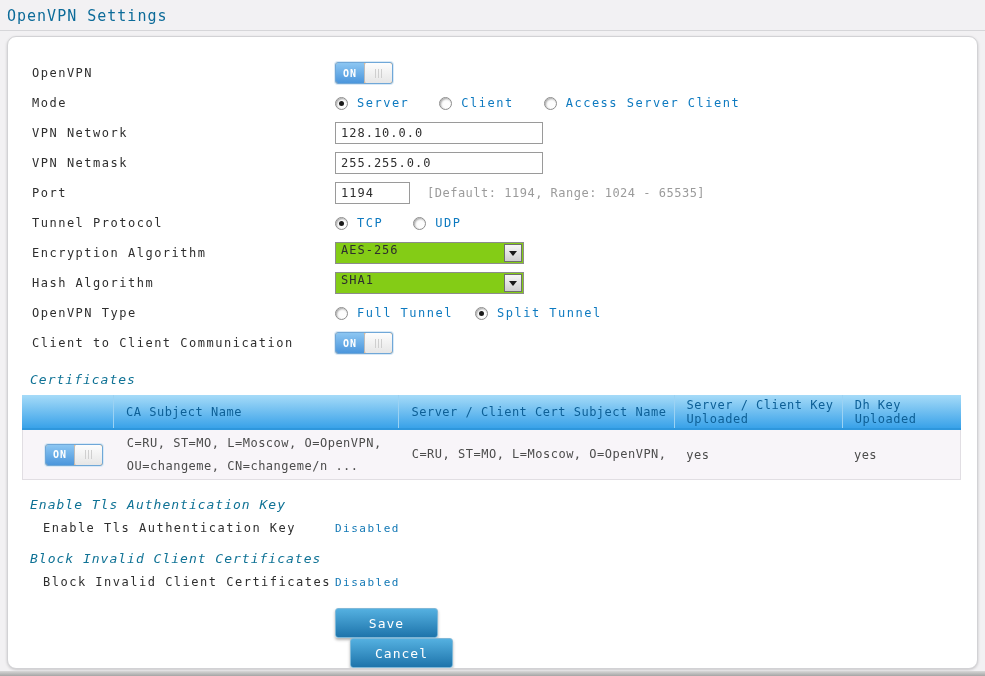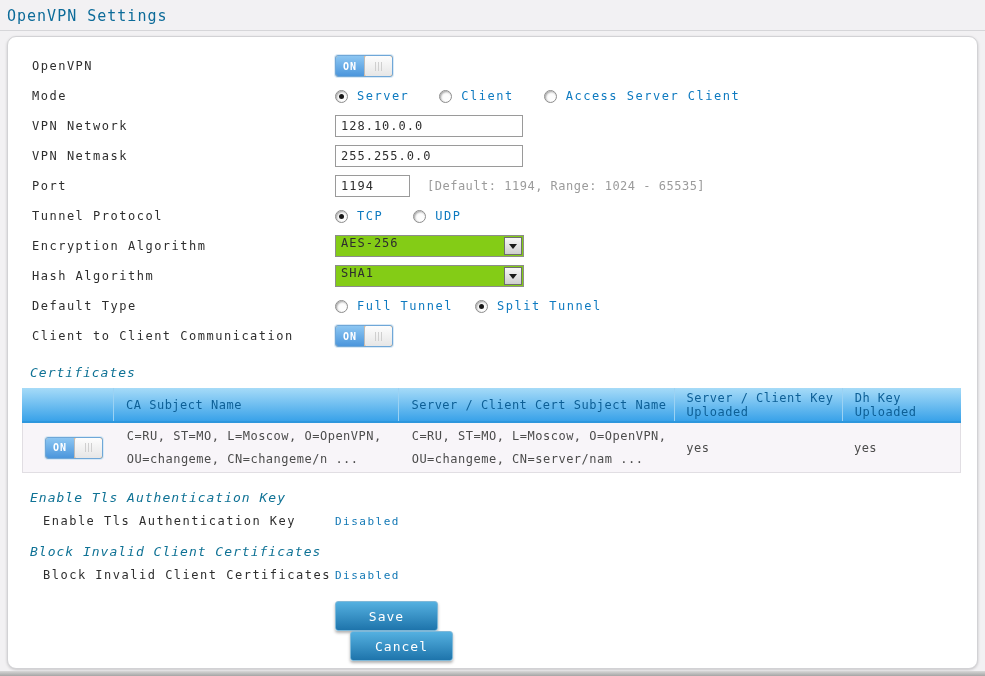--- a/index.html
+++ b/index.html
@@ -19,21 +19,21 @@
     height:633px;
     background:#ffffff;
     border:1px solid #d2d2d5;
     border-radius:9px;
     box-shadow:0 1px 3px rgba(0,0,0,0.18);
     position:relative;
     overflow:hidden;
   }
 
   
-  .form-area { padding-top:14px; }
+  .form-area { padding-top:21px; }
   .form-row { display:flex; align-items:center; height:30px; }
   .form-label {
     width:327px; padding-left:24px;
     font-size:12px; letter-spacing:1.5px; color:#2e2e2e;
     flex:0 0 327px;
   }
   .control { display:flex; align-items:center; }
 
   
   .toggle {
@@ -68,21 +68,21 @@
   .radio.checked::after {
     content:""; position:absolute; left:3px; top:3px;
     width:5px; height:5px; border-radius:50%; background:#1a1a1a;
   }
   .radio-label { margin-left:9px; font-size:12px; letter-spacing:1.5px; color:#0e7ac0; }
 
   
   .text-input {
     height:22px; border:1px solid #9a9a9a; background:#fff;
     font-family:inherit; font-size:12px; letter-spacing:1px; color:#2e2e2e;
-    padding:0 5px; width:188px;
+    padding:0 5px; width:208px;
   }
   .text-input.small { width:75px; }
   .hint { margin-left:17px; font-size:12px; letter-spacing:0.5px; color:#9b9b9b; }
 
   
   .select {
     width:189px; height:22px; border:1px solid #8c8c8c; background:#84cc16;
     position:relative; display:flex; cursor:pointer;
   }
   .select-value { font-size:12px; letter-spacing:1px; color:#2e2e2e; padding-left:5px; }
@@ -250,21 +250,21 @@
         <div class="select">
           <span class="select-value">SHA1</span>
           <span class="select-btn">
               <span class="arrow-down"></span>
             </span>
         </div>
       </div>
     </div>
 
     <div class="form-row">
-      <div class="form-label">Default Type</div>
+      <div class="form-label">OpenVPN Type</div>
       <div class="control">
         <span class="radio-item" style="margin-right:22px;">
           <span class="radio"></span>
           <span class="radio-label">Full Tunnel</span>
         </span>
         <span class="radio-item">
           <span class="radio checked"></span>
           <span class="radio-label">Split Tunnel</span>
         </span>
       </div>
@@ -305,21 +305,20 @@
       </div>
       <div class="cell col-ca">
         <div class="two-line">
           <div>C=RU, ST=MO, L=Moscow, O=OpenVPN,</div>
           <div>OU=changeme, CN=changeme/n ...</div>
         </div>
       </div>
       <div class="cell col-cert">
         <div class="two-line">
           <div>C=RU, ST=MO, L=Moscow, O=OpenVPN,</div>
-          <div>OU=changeme, CN=server/nam ...</div>
         </div>
       </div>
       <div class="cell col-key">yes</div>
       <div class="cell col-dh">yes</div>
     </div>
   </div>
 
   <div class="section-heading heading-tls">Enable Tls Authentication Key</div>
   <div class="sub-row">
     <div class="sub-label">Enable Tls Authentication Key</div>

